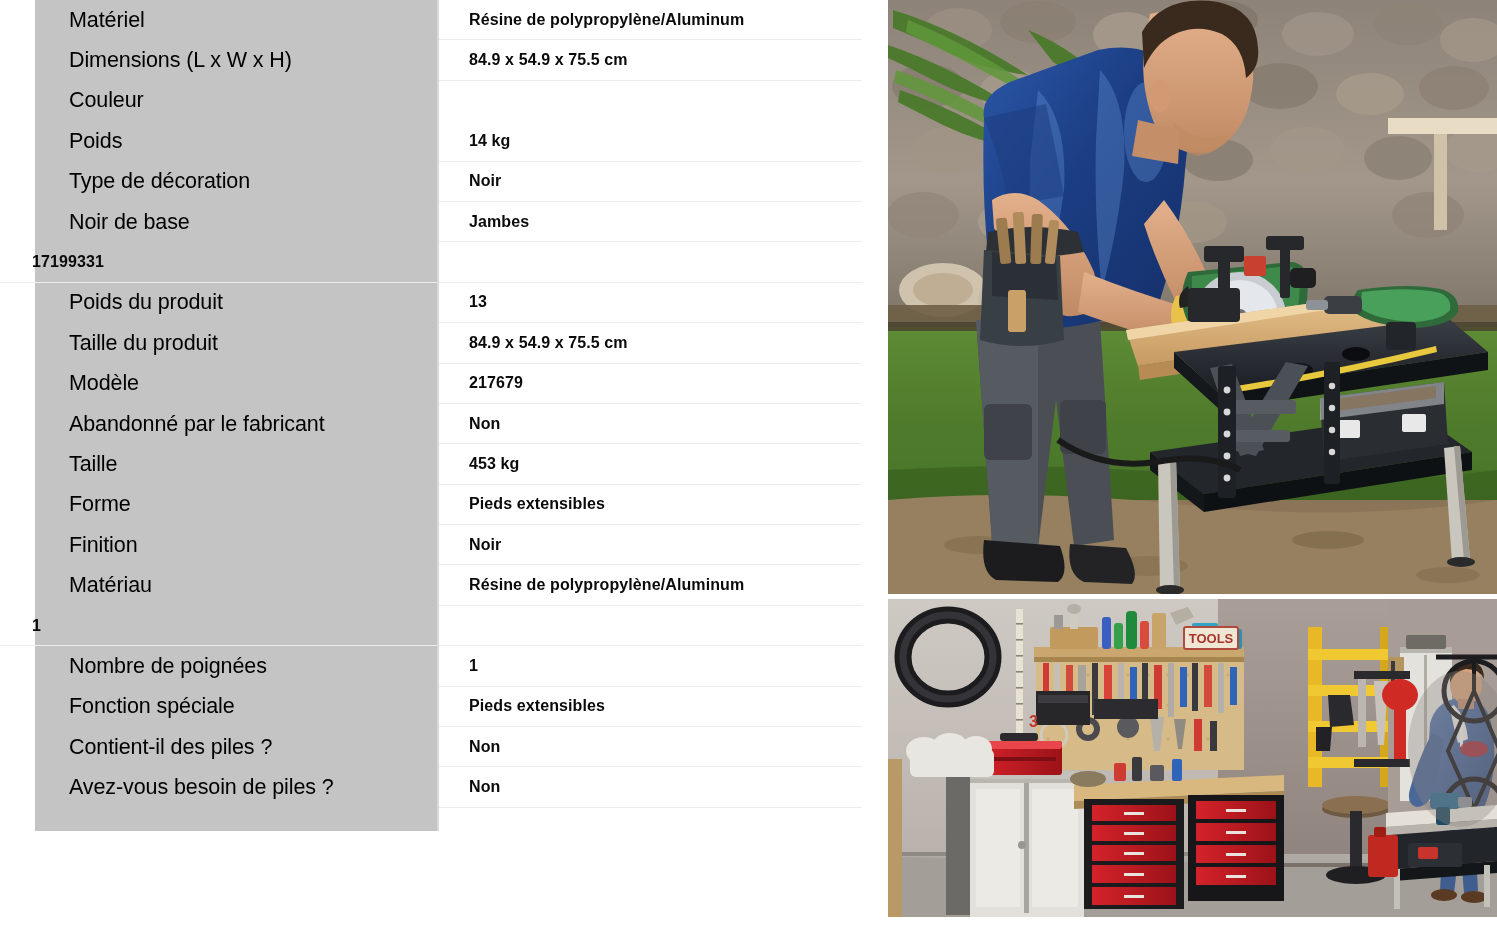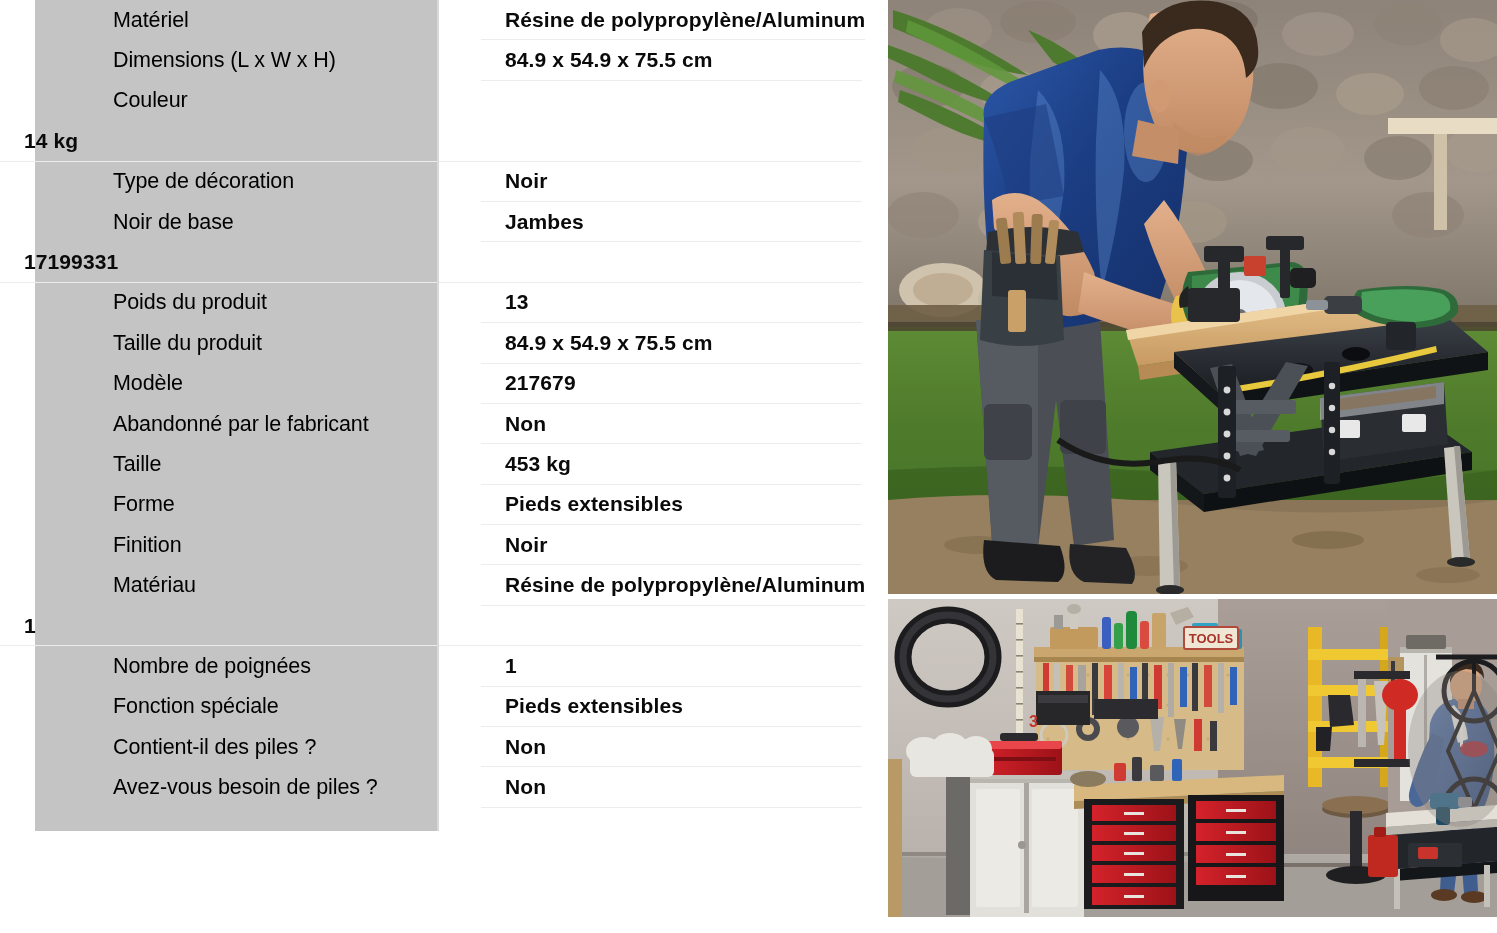--- a/index.html
+++ b/index.html
@@ -41,30 +41,29 @@
     height: 100%;
     display: flex;
     align-items: center;
     box-sizing: border-box;
     padding-left: 69px;
     font-size: 21.5px;
     font-weight: 400;
     color: #000000;
     letter-spacing: -0.1px;
     white-space: nowrap;
-    margin-left: 44px;
   }
   .spec-value {
     flex: 1 1 auto;
     height: 100%;
     display: flex;
     align-items: center;
     box-sizing: border-box;
-    padding-left: 24px;
-    font-size: 21px;
+    padding-left: 32px;
+    font-size: 16px;
     font-weight: 700;
     color: #0a0a0a;
     letter-spacing: 0.1px;
     white-space: nowrap;
     border-bottom: 1px solid #ececec;
     margin-right: 18px;
   }
   .spec-row:first-child .spec-value {
     border-top: 1px solid #f1f1f1;
   }
@@ -127,20 +126,21 @@
       <div class="spec-value">Résine de polypropylène/Aluminum</div>
     </div>
     <div class="spec-row">
       <div class="spec-label">Dimensions (L x W x H)</div>
       <div class="spec-value">84.9 x 54.9 x 75.5 cm</div>
     </div>
     <div class="spec-row">
       <div class="spec-label">Couleur</div>
     </div>
     <div class="spec-row">
+      <div class="spec-label">Poids</div>
       <div class="spec-value">14 kg</div>
     </div>
     <div class="spec-row">
       <div class="spec-label">Type de décoration</div>
       <div class="spec-value">Noir</div>
     </div>
     <div class="spec-row">
       <div class="spec-label">Noir de base</div>
       <div class="spec-value">Jambes</div>
     </div>

